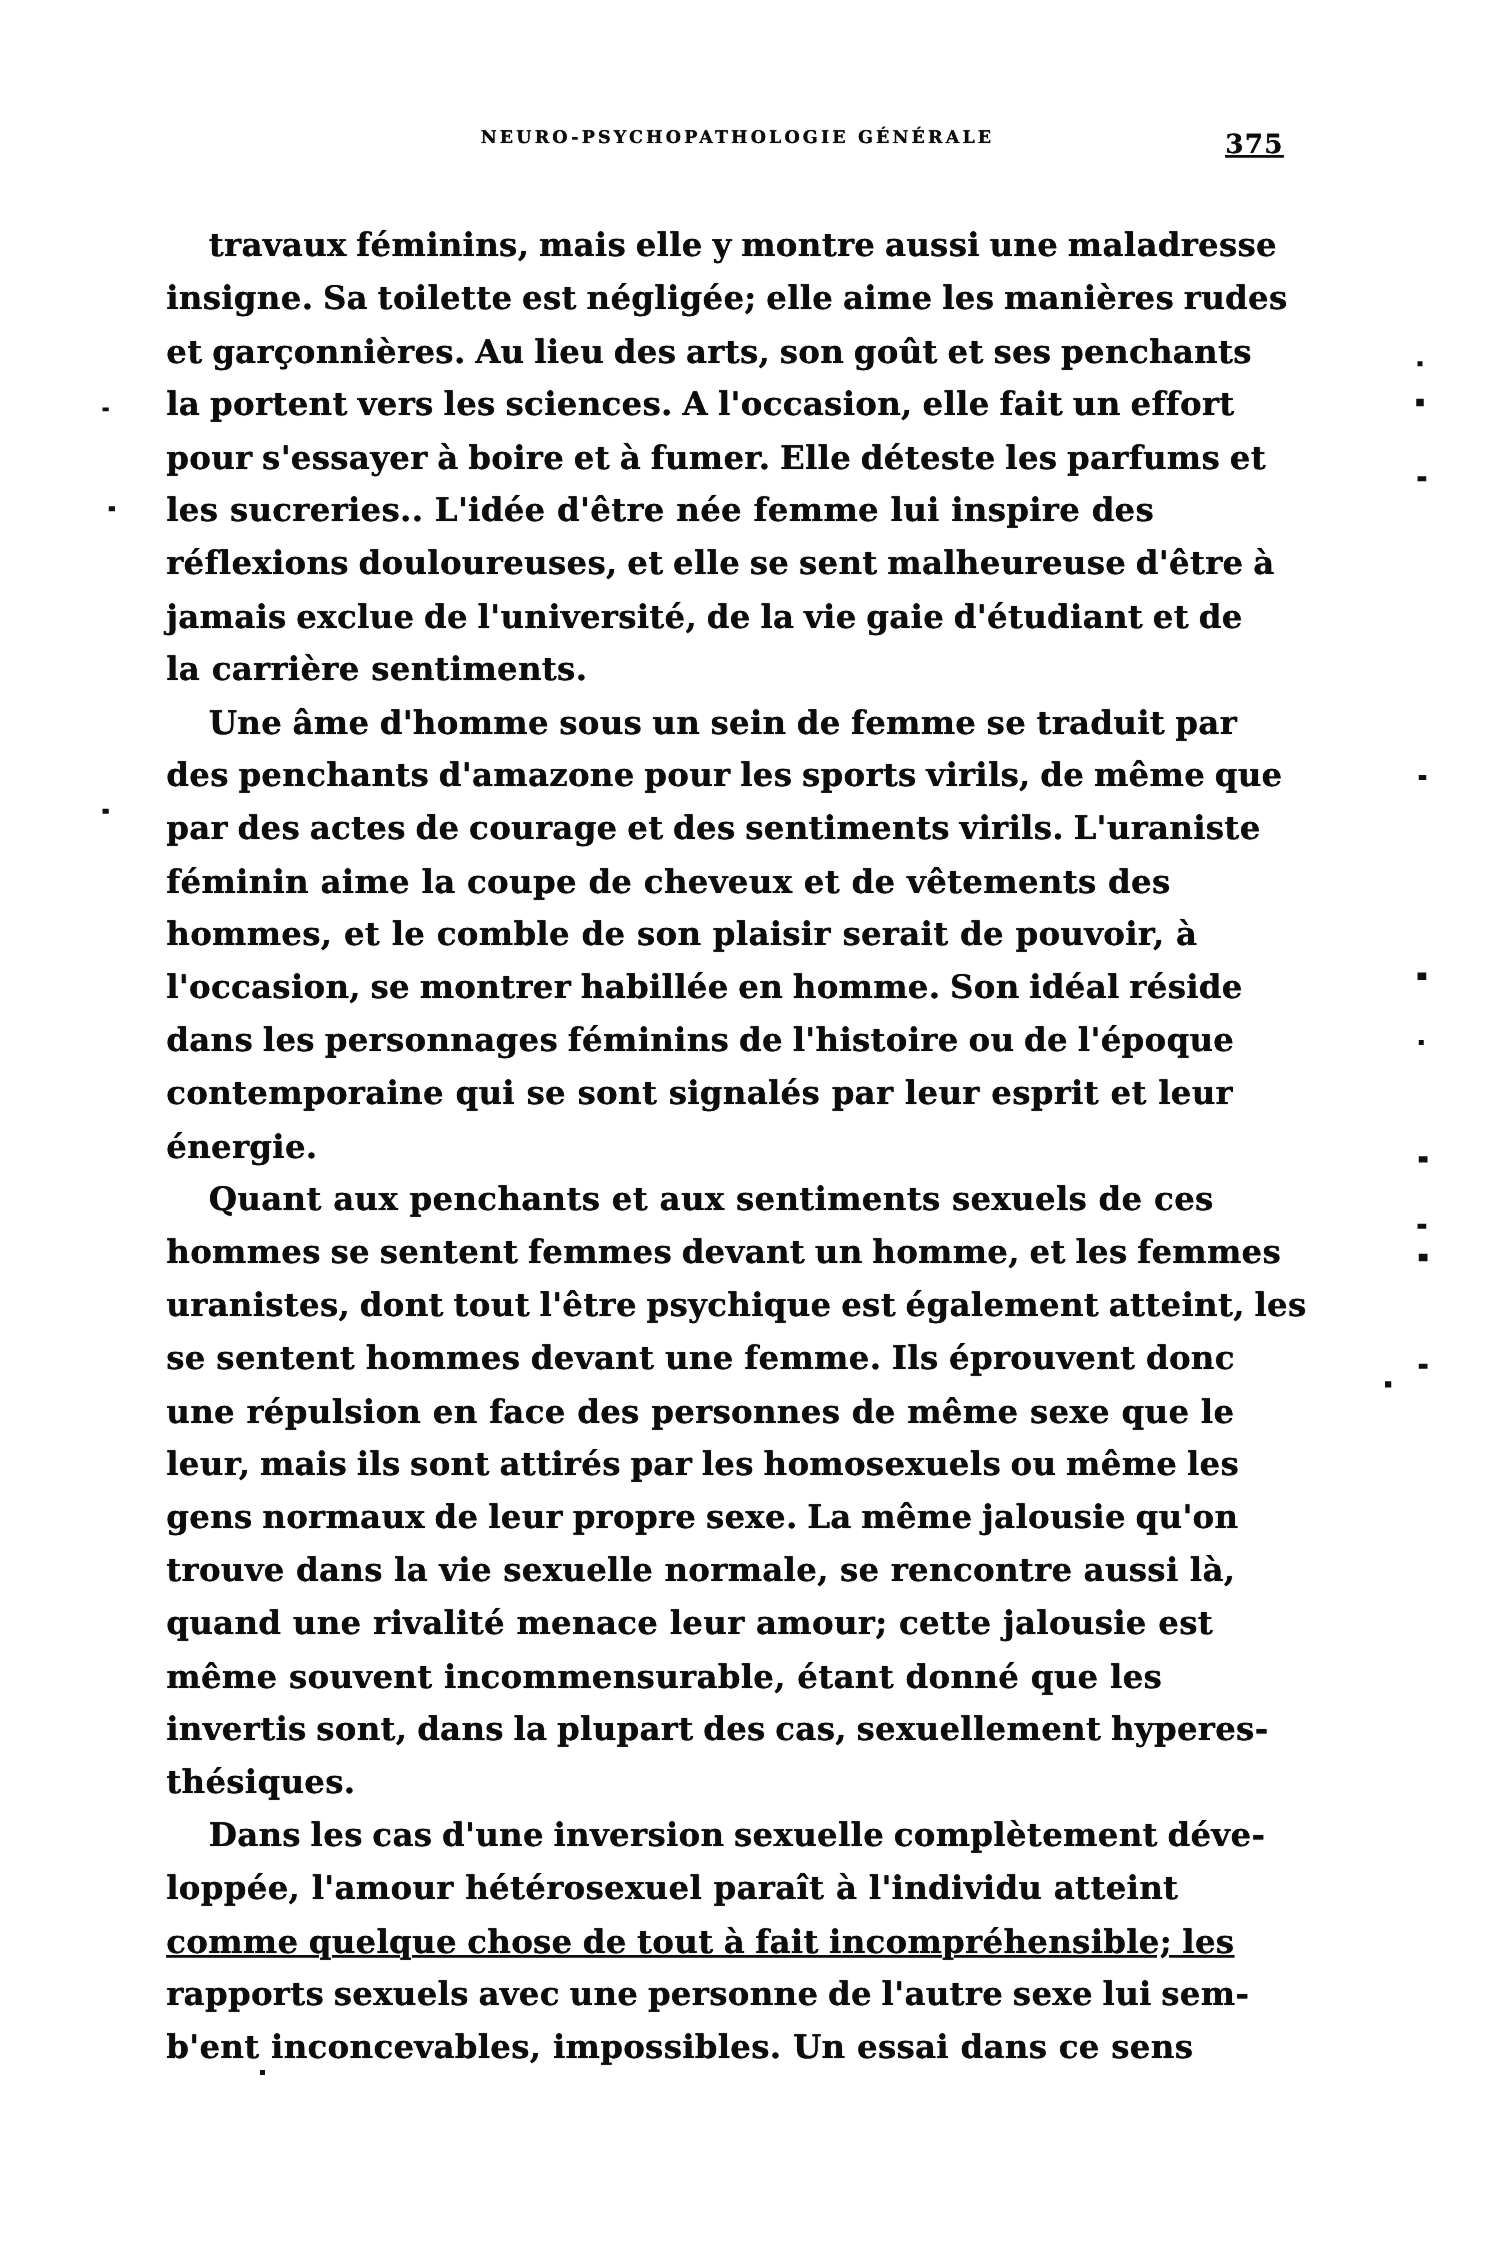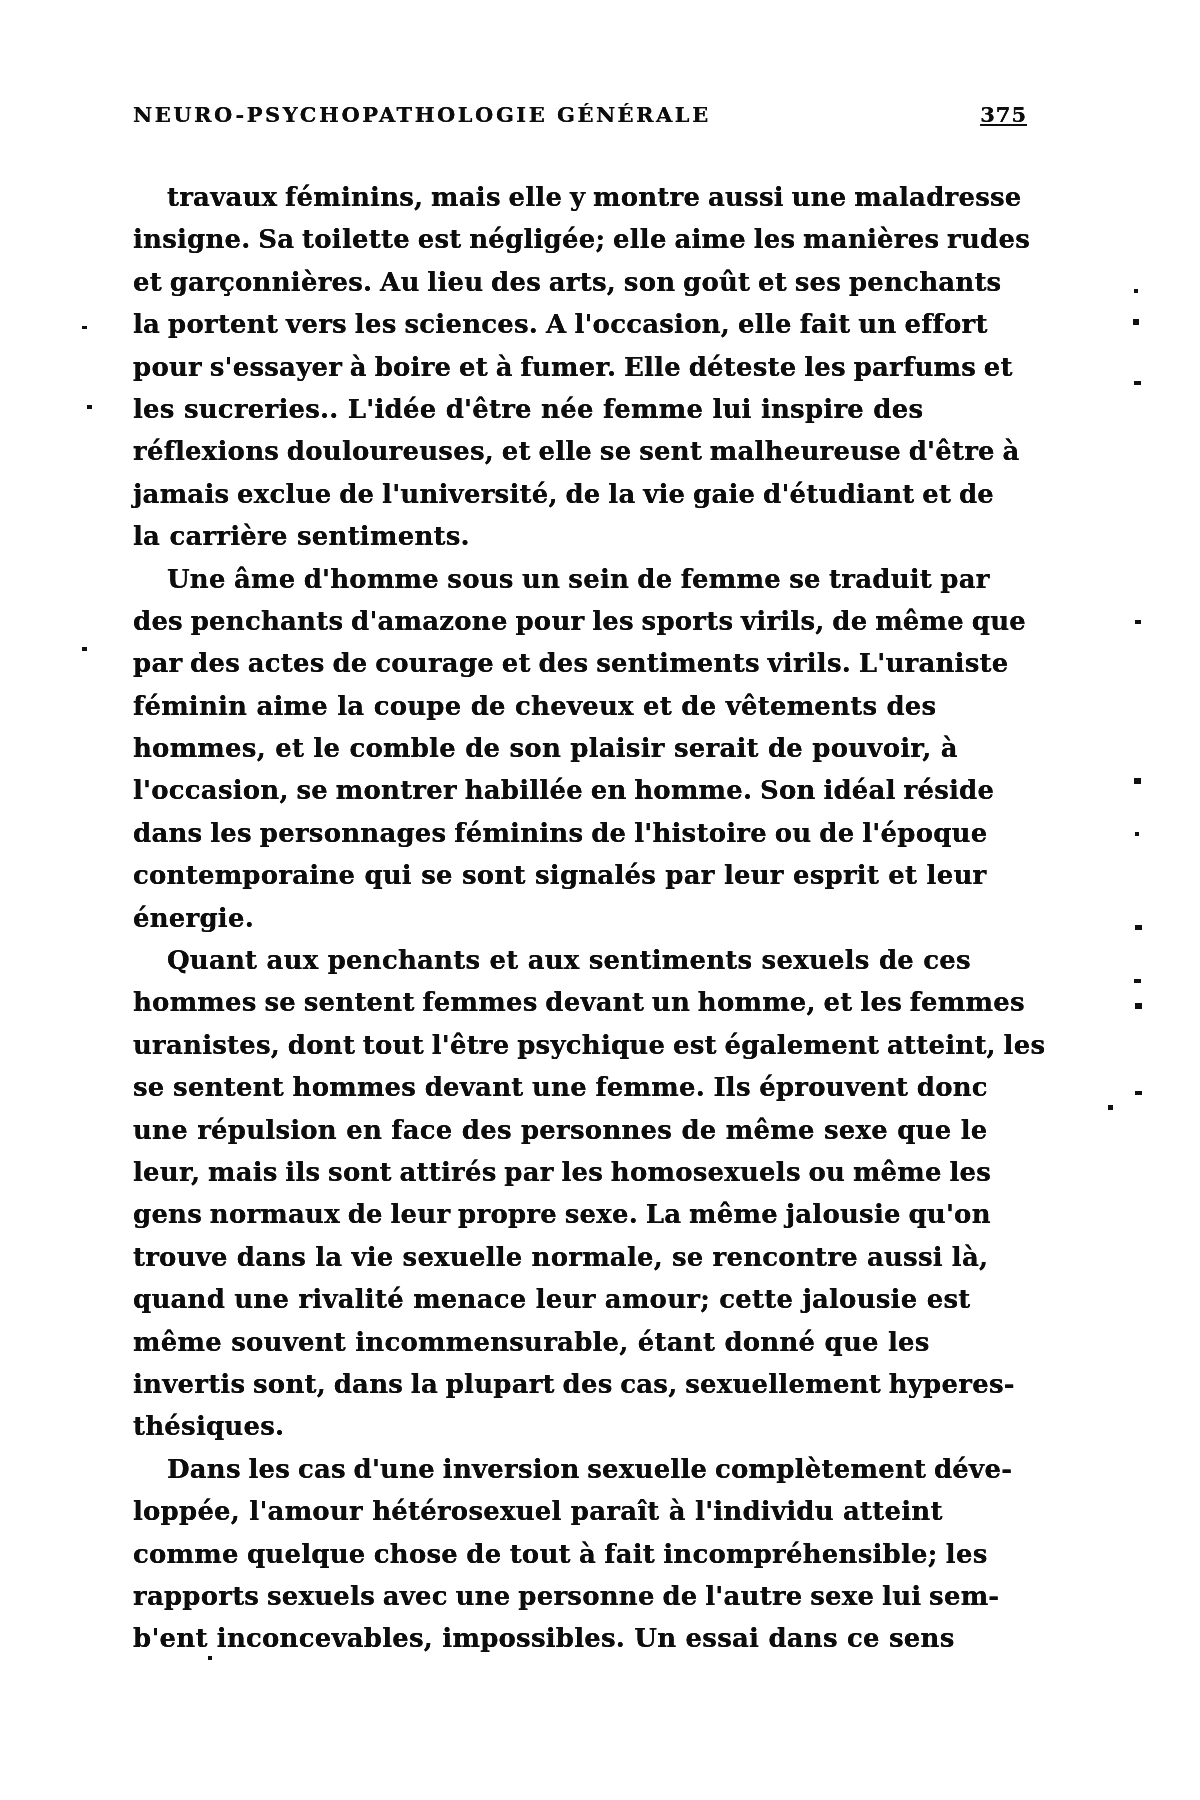--- a/index.html
+++ b/index.html
@@ -2,22 +2,22 @@
 <html><head>
 <meta charset="utf-8">
 <style>
   html,body{margin:0;padding:0;background:#9a9a9a;}
   .page{
     position:relative;width:1200px;height:1800px;background:#ffffff;
     overflow:hidden;font-family:"DejaVu Serif",serif;color:#0d0d0d;
   }
   .header{position:absolute;left:133px;top:102px;width:904px;height:34px;}
   .header-title{
-    position:absolute;left:0;right:0;text-align:left;
-    font-weight:bold;font-size:21px;letter-spacing:2.5px;
+    position:absolute;left:10px;right:0;text-align:center;
+    font-weight:bold;font-size:14px;letter-spacing:2.5px;
     text-shadow:0 0 0.6px currentColor;
   }
   .page-num{
     position:absolute;right:10px;top:0;
     font-weight:bold;font-size:21px;letter-spacing:1px;
     text-shadow:0 0 0.6px currentColor;
     text-decoration:underline;
   }
   .text-block{position:absolute;left:133px;top:176px;width:904px;}
   .line{
@@ -63,21 +63,21 @@
       <div class="line" style="word-spacing: 0px;">une répulsion en face des personnes de même sexe que le</div>
       <div class="line" style="word-spacing: -1.5px;">leur, mais ils sont attirés par les homosexuels ou même les</div>
       <div class="line" style="word-spacing: -1.5px;">gens normaux de leur propre sexe. La même jalousie qu'on</div>
       <div class="line" style="word-spacing: -0.222222px;">trouve dans la vie sexuelle normale, se rencontre aussi là,</div>
       <div class="line" style="word-spacing: 0px;">quand une rivalité menace leur amour; cette jalousie est</div>
       <div class="line" style="word-spacing: 0px;">même souvent incommensurable, étant donné que les</div>
       <div class="line" style="word-spacing: -1.5px;">invertis sont, dans la plupart des cas, sexuellement hyperes-</div>
       <div class="line para-end">thésiques.</div>
       <div class="line indent" style="word-spacing: -1.5px;">Dans les cas d'une inversion sexuelle complètement déve-</div>
       <div class="line" style="word-spacing: 0px;">loppée, l'amour hétérosexuel paraît à l'individu atteint</div>
-      <div class="line" style="word-spacing: -1px;">comme quelque chose de tout à fait incompréhensible; les</div>
+      <div class="line" style="word-spacing: -1px; text-decoration: underline;">comme quelque chose de tout à fait incompréhensible; les</div>
       <div class="line" style="word-spacing: -1.5px;">rapports sexuels avec une personne de l'autre sexe lui sem-</div>
       <div class="line" style="word-spacing: 0px;">b'ent inconcevables, impossibles. Un essai dans ce sens</div>
     </div>
 
   <div>
       <div class="speck" style="left: 1134px; top: 289px; width: 4px; height: 4px;"></div>
       <div class="speck" style="left: 1133px; top: 319px; width: 6px; height: 6px;"></div>
       <div class="speck" style="left: 1134px; top: 381px; width: 7px; height: 4px;"></div>
       <div class="speck" style="left: 1135px; top: 620px; width: 6px; height: 4px;"></div>
       <div class="speck" style="left: 1134px; top: 778px; width: 7px; height: 6px;"></div>

